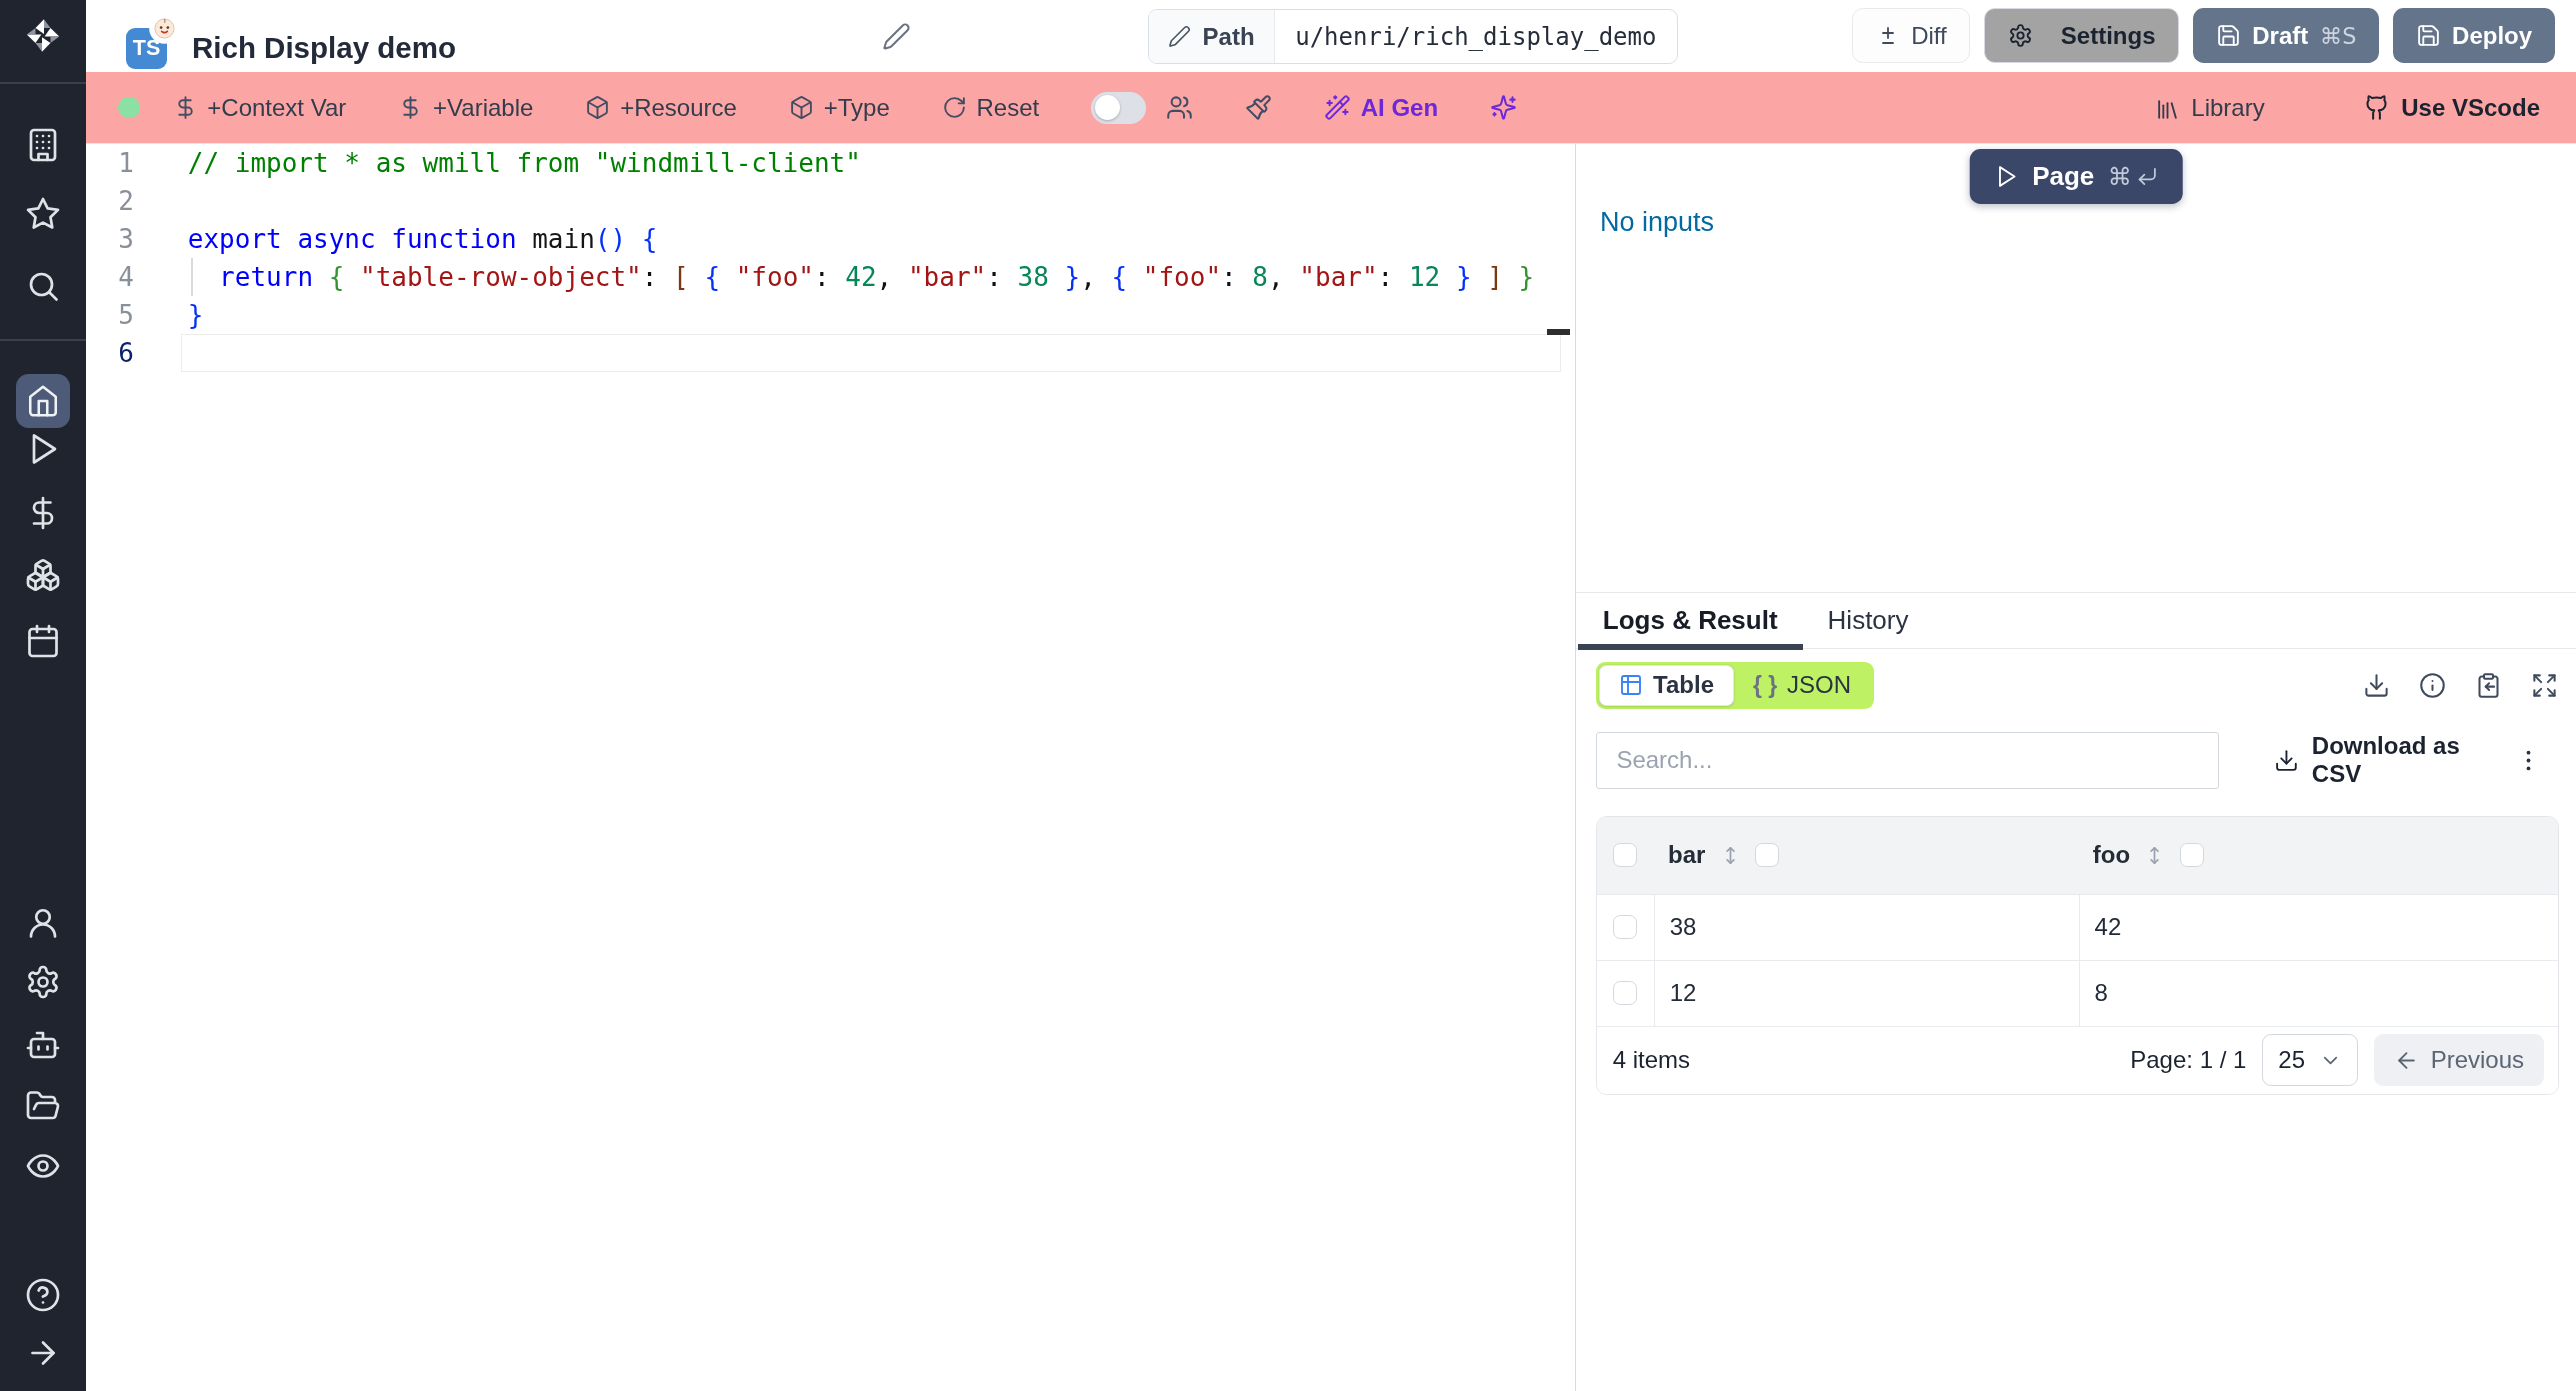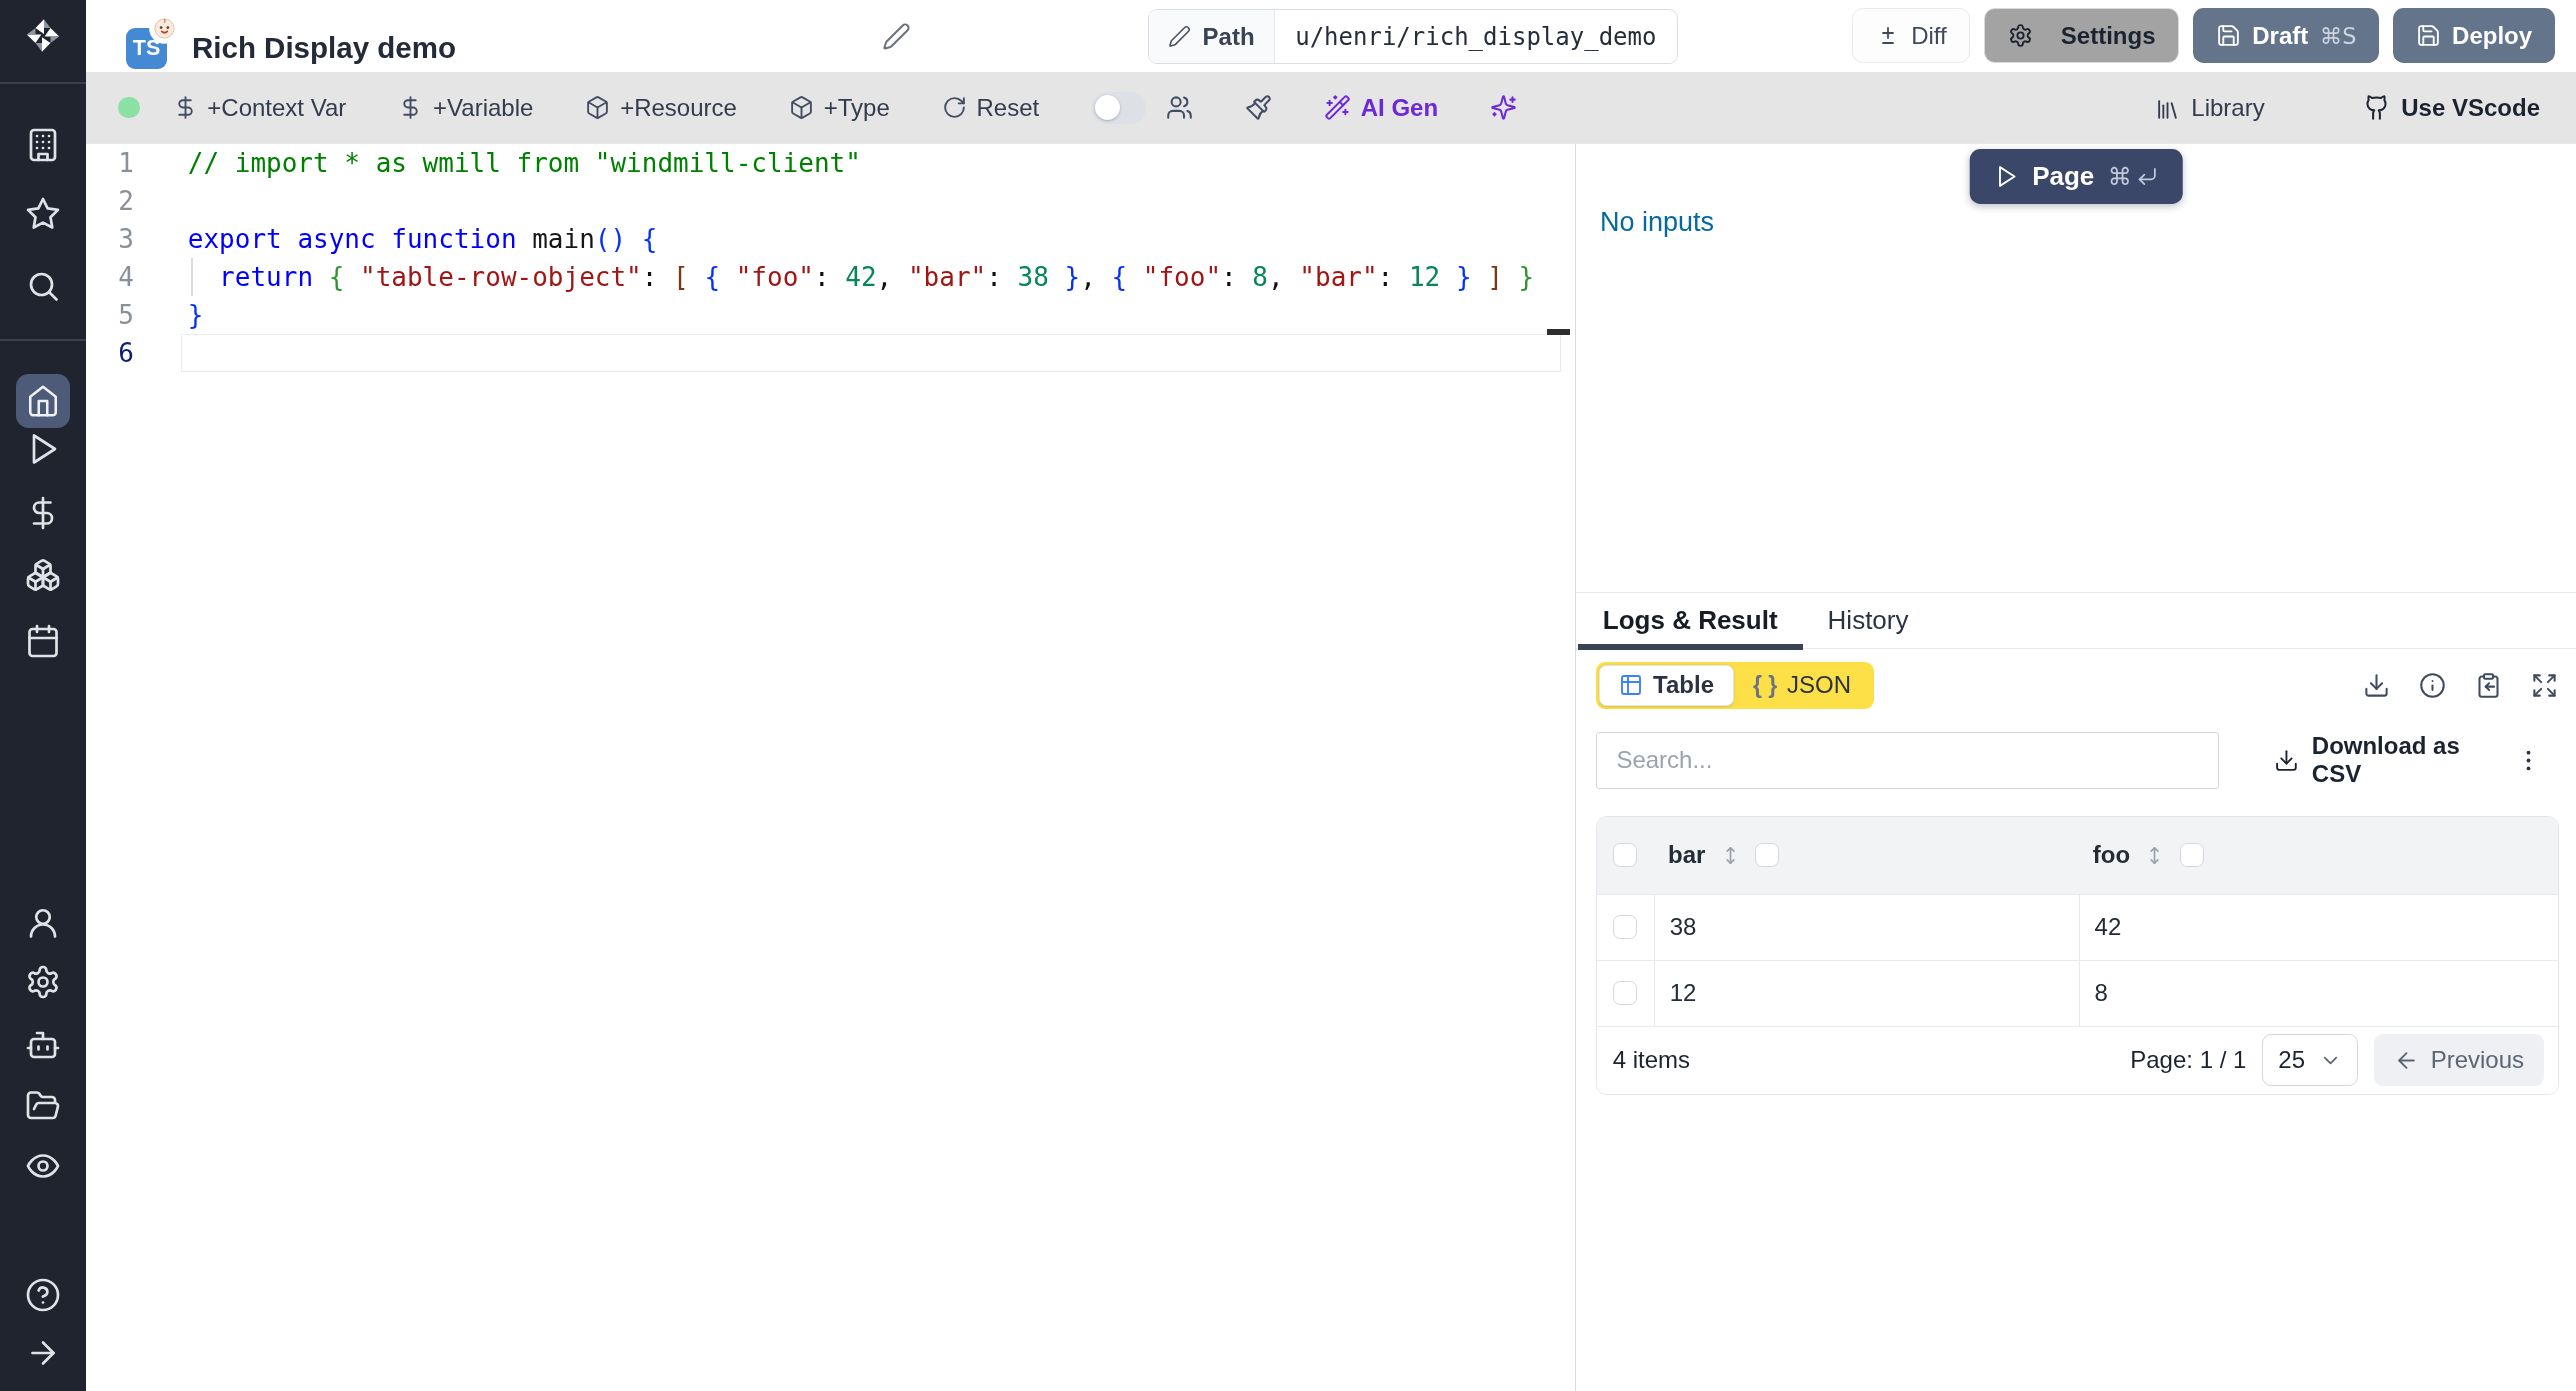--- a/index.html
+++ b/index.html
@@ -36,21 +36,21 @@
                 font-size:24px; color:#252c3a; }
   .top-actions { position:absolute; right:21.5px; top:8px; display:flex; gap:14.3px; height:55px; }
   .btn { display:flex; align-items:center; gap:11.6px; border-radius:10.7px; padding:0 22.4px; font-weight:600; cursor:default; }
   .btn-diff { border:1.8px solid #e7e9ec; background:#fdfdfd; color:#3f4a5c; font-weight:500; }
   .btn-settings { border:1.8px solid #d7dbe1; background:#a3a3a3; color:#1b2330;gap:28px; }
   .btn-dark { background:#64748b; color:#fff; }
   .kbd-hint { color:#cdd4e0; font-weight:500; font-size:22.4px; font-family:"DejaVu Sans",sans-serif; }
 
   
   .toolbar { height:72px; border-bottom:1.8px solid #e6e8eb; display:flex; align-items:center;
-             padding:0 36px 0 32px; background:#e5e5e5; }
+             padding:0 36px 0 32px; background:#fca5a5; }
   .status-dot { width:21.5px; height:21.5px; border-radius:50%; background:#8be0a4; margin-right:33px; }
   .tb-item { display:flex; align-items:center; gap:9.8px; font-weight:500; color:#323c4d; margin-right:52px; }
   .tb-item .ic { color:#414d63; }
   .toggle { width:55px; height:32px; background:#dde1e7; border-radius:16px; position:relative; margin-right:19.7px; }
   .toggle-knob { position:absolute; left:3.6px; top:3.6px; width:25px; height:25px; background:#fff;
                  border-radius:50%; box-shadow:0 0.9px 2.7px rgba(0,0,0,.25); }
   .icon-only { margin-right:52px; color:#414d63; }
   .ai-item { color:#6d28d9; font-weight:600; }
   .tb-right { margin-left:auto; display:flex; align-items:center; gap:98px; }
   .tb-lib { display:flex; align-items:flex-end; gap:11.6px; font-weight:500; color:#323c4d; }
@@ -81,21 +81,21 @@
   .test-kbd .cmdchar { font-family:"DejaVu Sans",sans-serif; font-size:24px; }
   .no-inputs { position:absolute; left:24px; top:63px; font-size:27px; color:#0369a1; }
 
   .logs-section { flex:1; border-top:1.8px solid #e6e8eb; display:flex; flex-direction:column; min-height:0; }
   .tabs { display:flex; border-bottom:1.8px solid #e6e8eb; height:56px; padding-left:1.8px; }
   .tab { padding:0 25px; display:flex; align-items:center; font-size:26px; color:#2b3342; position:relative; }
   .tab.active { font-weight:600; color:#171c26; }
   .tab.active::after { content:""; position:absolute; left:0; right:0; bottom:-1.8px; height:5.4px; background:#3a4353; }
 
   .controls-row { display:flex; align-items:center; margin:12.5px 18px 0 19.7px; }
-  .seg { display:flex; background:#fde047; border-radius:9px; padding:3.6px; }
+  .seg { display:flex; background:#bef264; border-radius:9px; padding:3.6px; }
   .seg-item { display:flex; align-items:center; gap:9.8px; padding:5.4px 19px; border-radius:7.2px; font-size:24px;
               color:#2b3342; font-weight:500; }
   .seg-item.active { background:#fff; font-weight:600; border:0.9px solid #e2e5e9; box-shadow:0 0.9px 2.7px rgba(0,0,0,.14); }
   .brace-glyph { color:#6b7280; font-size:23px; font-weight:600; }
   .result-icons { margin-left:auto; display:flex; align-items:center; gap:29px; color:#3f4a5c; }
 
   .search-row { display:flex; align-items:center; margin:22.4px 21.5px 0 19.7px; }
   .search-input { width:626px; height:57px; border:1.8px solid #d3d8de; border-radius:3px; font-size:24px;
                   padding:0 19.7px; color:#1f2937; outline:none; font-family:inherit; }
   .search-input::placeholder { color:#9aa3af; }

